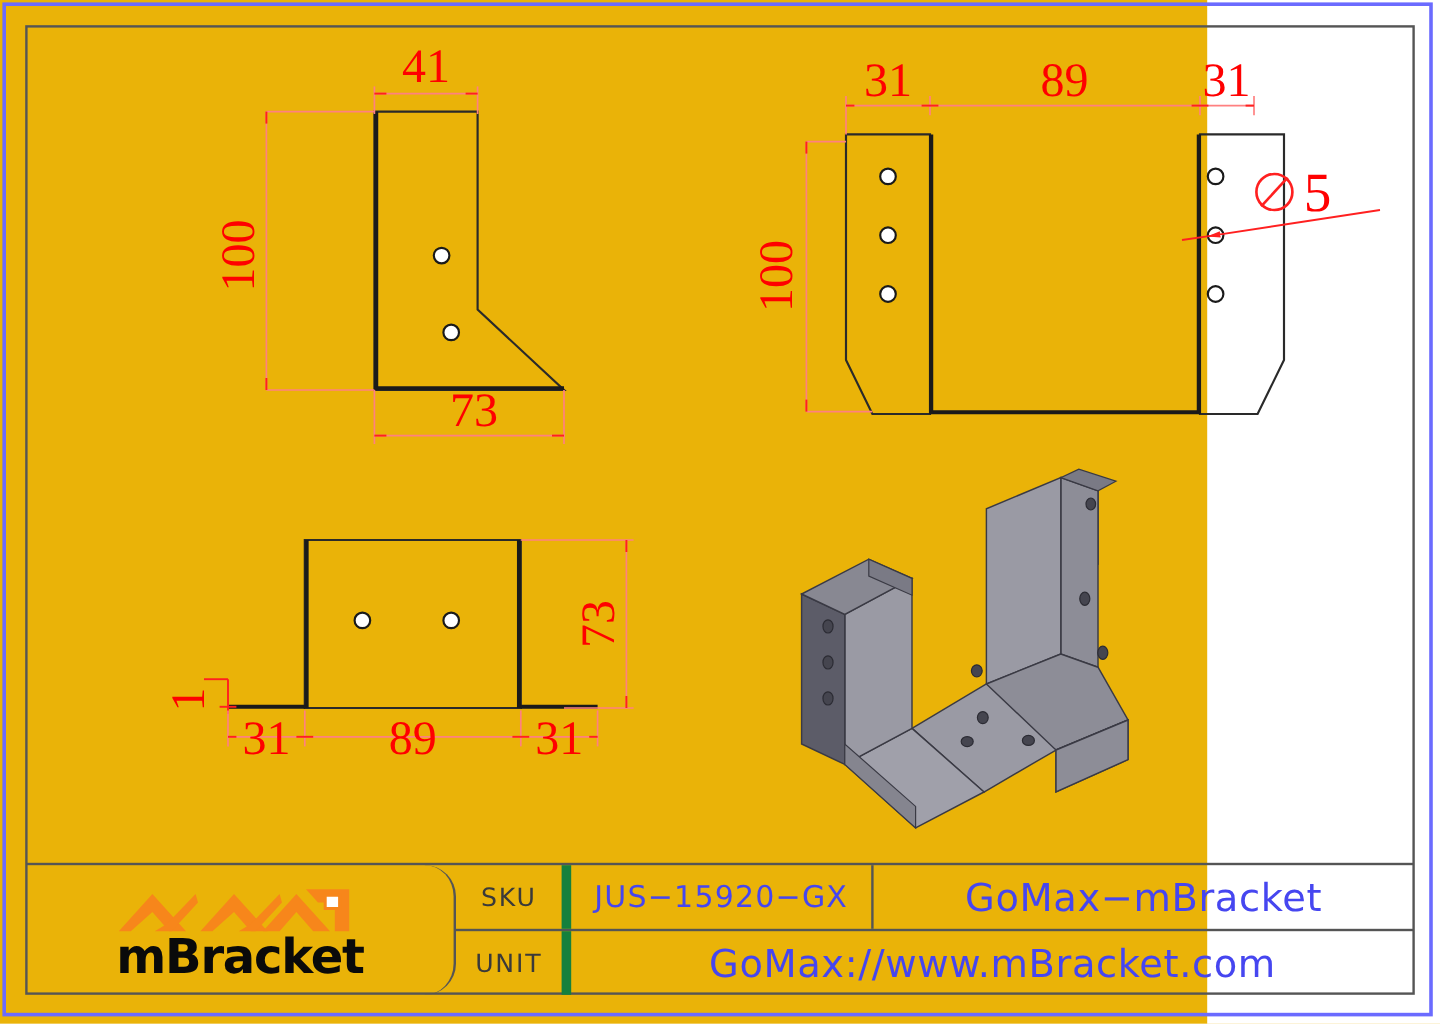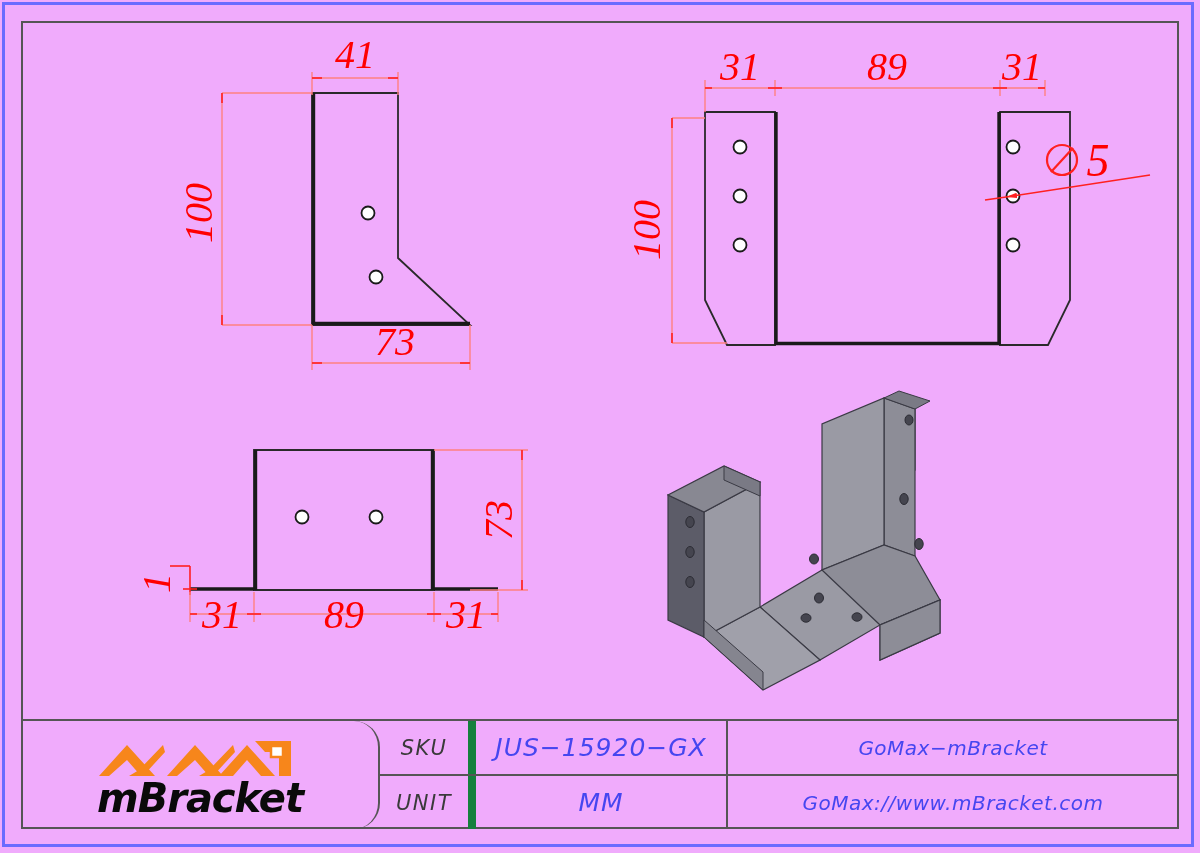--- a/index.html
+++ b/index.html
@@ -9,24 +9,23 @@
     background: #ffffff;
   }
   body {
     width: 1200px;
     height: 853px;
     font-family: "Liberation Sans", sans-serif;
     overflow: hidden;
   }
   #sheet {
     position: relative;
-    width: 1200px;
+    width: 1006px;
     height: 853px;
-    background: #f0abfc;
-    font-style: italic;
+    background: #eab308;
   }
   
   #outer-border {
     position: absolute;
     left: 2px; top: 2px;
     width: 1192px; height: 845px;
     border: 3px solid #6b6bff;
     box-sizing: border-box;
   }
   
@@ -135,21 +134,21 @@
     font-size: 25px;
     letter-spacing: 1px;
   }
   .tb-wide {
     flex: 1;
     display: flex;
     align-items: center;
     justify-content: center;
     color: #4646f0;
     font-family: "DejaVu Sans", sans-serif;
-    font-size: 20px;
+    font-size: 32px;
     letter-spacing: 0.5px;
     text-align: center;
   }
   #logo {
     display: flex;
     flex-direction: column;
     align-items: center;
     width: 230px;
   }
   #logo-mark {
@@ -389,20 +388,19 @@
     <div class="tb-rows">
 
       <div class="tb-row">
         <div class="tb-label">SKU</div>
         <div class="tb-value">JUS−15920−GX</div>
         <div class="tb-wide">GoMax−mBracket</div>
       </div>
 
       <div class="tb-row">
         <div class="tb-label">UNIT</div>
-        <div class="tb-value">MM</div>
         <div class="tb-wide">GoMax://www.mBracket.com</div>
       </div>
 
     </div>
   </div>
 
 </div>
 
 </body></html>

